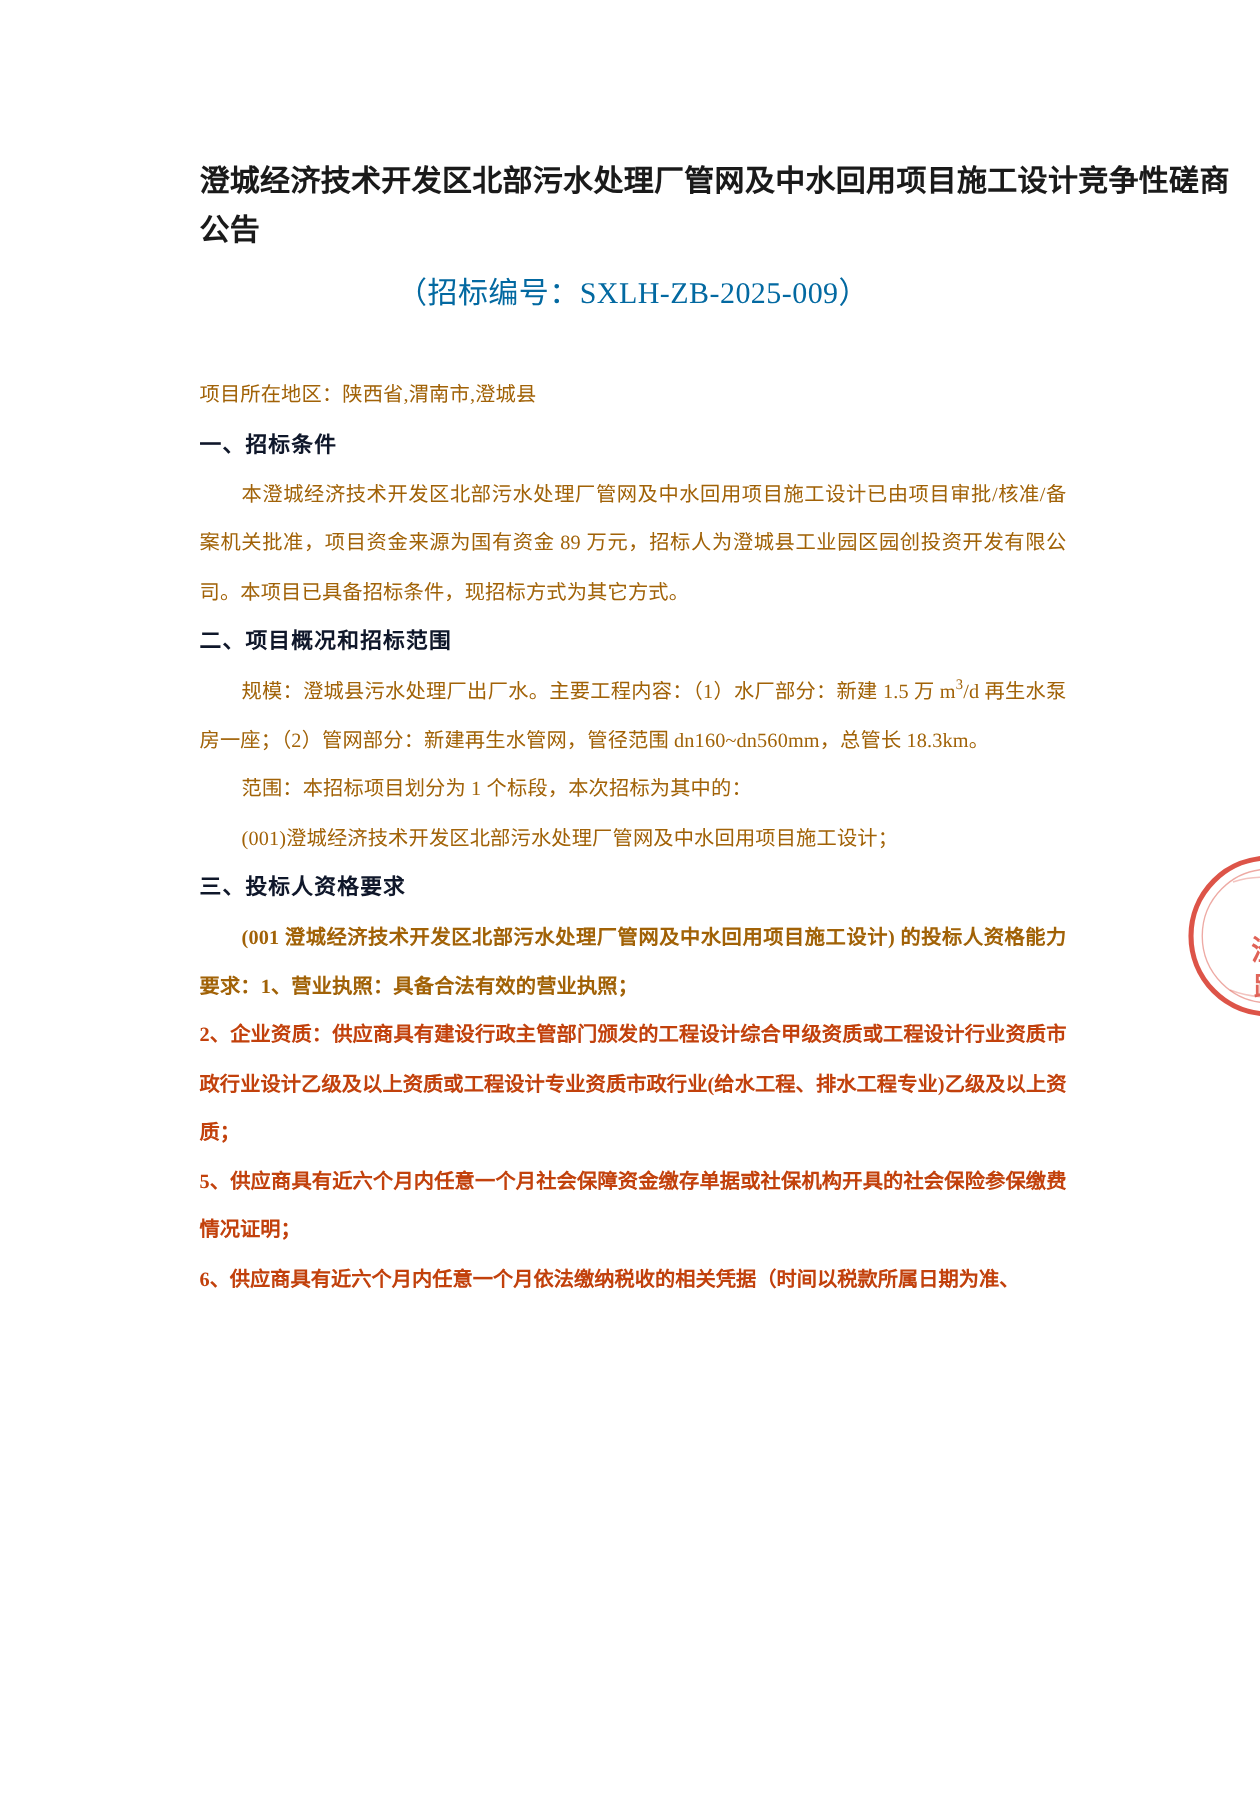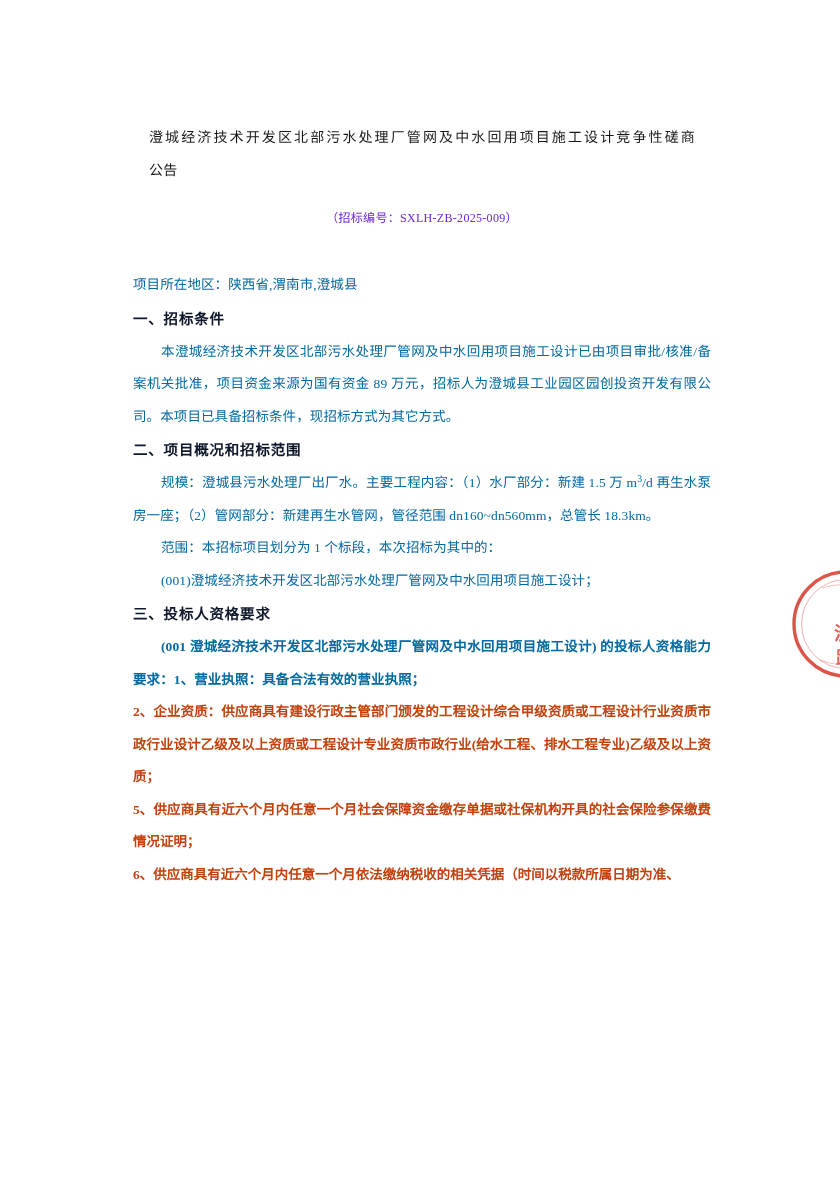--- a/index.html
+++ b/index.html
@@ -22,60 +22,60 @@
   }
   .content {
     position: absolute;
     left: 133px;
     top: 105px;
     width: 578px;
   }
 
   
   .doc-title {
-    font-size: 14px;
-    font-weight: 400;
+    font-size: 20px;
+    font-weight: 700;
     line-height: 33px;
     text-align: center;
     letter-spacing: 0.2px;
-    margin: 16px;
+    margin: 0;
     color: #1a1a1a;
   }
   .doc-title .line1 {
     display: block;
     text-align: justify;
     text-align-last: justify;
     white-space: nowrap;
   }
   .doc-title .line2 {
     display: block;
     text-align: left;
   }
   .doc-subtitle {
-    font-size: 12px;
+    font-size: 20px;
     text-align: center;
     line-height: 30px;
     margin: 10px 0 0 0;
     font-family: "Liberation Serif", "DejaVu Serif", serif;
     letter-spacing: 0.3px;
-    color: #6d28d9;
+    color: #0369a1;
   }
 
   
   .body-block {
     margin-top: 36px;
   }
   p.para {
     font-size: 13.5px;
     line-height: 32.5px;
     margin: 0;
     text-align: justify;
     text-justify: inter-ideograph;
     letter-spacing: 0.1px;
-    color: #0369a1;
+    color: #a16207;
   }
   p.indent {
     text-indent: 28px;
   }
   p.heading {
     font-size: 14.5px;
     font-weight: 700;
     line-height: 34px;
     margin: 0;
     letter-spacing: 0.8px;

